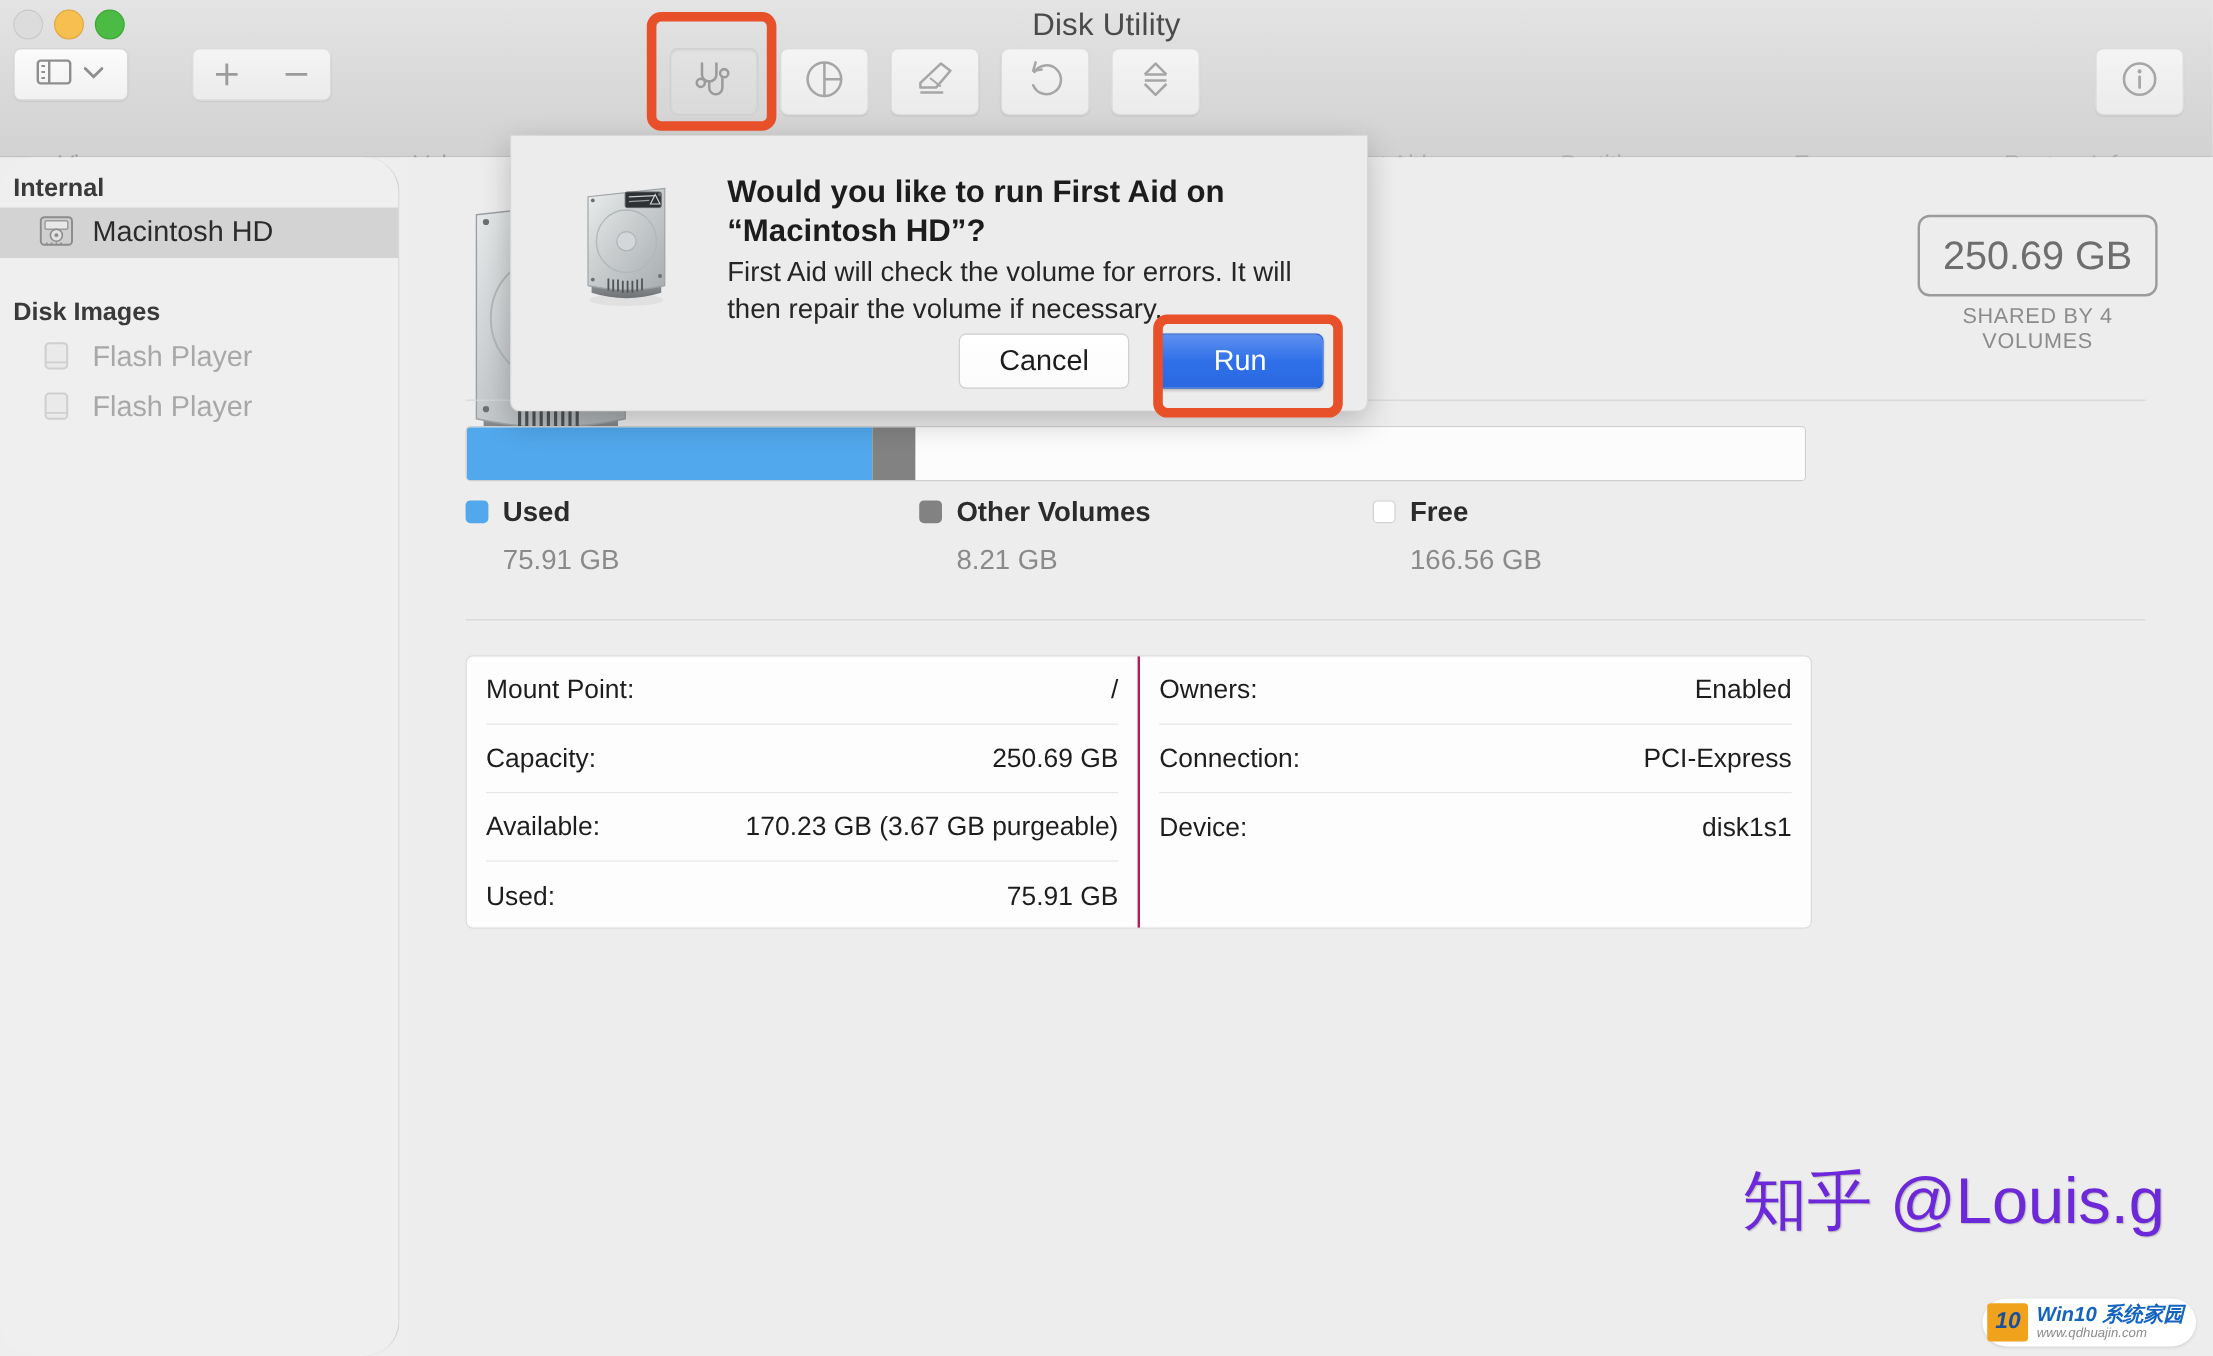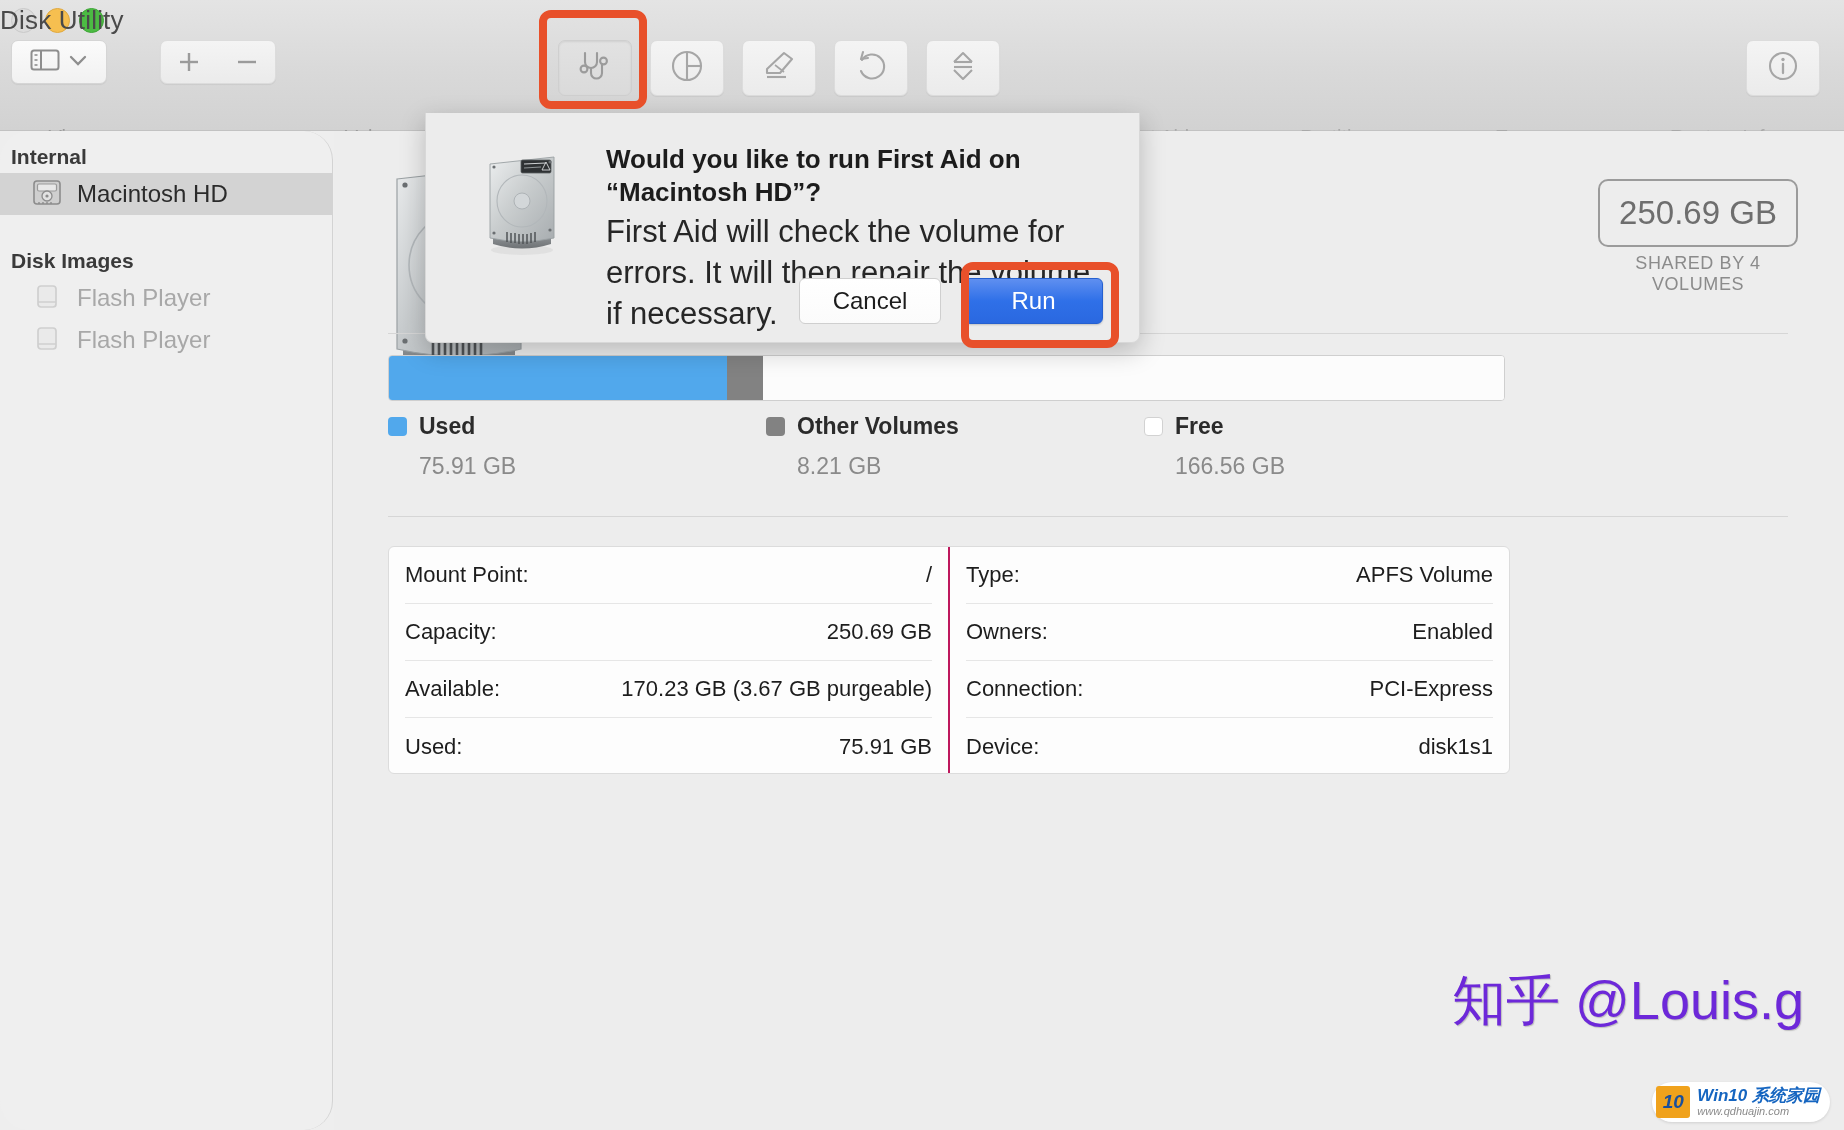--- a/index.html
+++ b/index.html
@@ -26,21 +26,21 @@
     position: absolute; top: 8px; left: 11px;
     display: flex; gap: 9px;
   }
   .light { width: 25px; height: 25px; border-radius: 50%; }
   .light-close  { background: #dcdcdc; border: 1px solid #c9c9c9; }
   .light-min    { background: #f6bf50; border: 1px solid #e0a93f; }
   .light-max    { background: #4cbb43; border: 1px solid #3da636; }
 
   .win-title {
     position: absolute; top: 5px; left: 0; width: 1844px;
-    text-align: left;
+    text-align: center;
     font-size: 26px; color: #4a4a4a; letter-spacing: 0.2px;
   }
 
   
   .tb-group { position: absolute; top: 40px; }
   .tb-caption {
     position: absolute; top: 86px;
     font-size: 20px; color: #9a9a9a; text-align: center;
   }
   .tb-caption-dim { color: #a9a9a9; }
@@ -220,21 +220,21 @@
     box-shadow: 0 8px 26px rgba(0,0,0,0.22);
     padding-left: 27px;
   }
   .sheet-icon { position: absolute; top: 34px; left: 48px; width: 96px; height: 110px; }
   .sheet-title {
     position: absolute; top: 30px; left: 180px; width: 500px;
     font-size: 26px; font-weight: bold; color: #1c1c1c; line-height: 1.26;
   }
   .sheet-body {
     position: absolute; top: 98px; left: 180px; width: 486px;
-    font-size: 31px; color: #262626; line-height: 1.33;
+    font-size: 23px; color: #262626; line-height: 1.33;
   }
   .sheet-btns {
     position: absolute; bottom: 18px; right: 36px;
     display: flex; align-items: flex-start; gap: 23px;
   }
   .btn-cancel {
     width: 142px; height: 46px;
     background: linear-gradient(180deg,#ffffff,#fbfbfb);
     border: 1px solid #cfcfcf; border-radius: 6px;
     font-size: 24px; color: #1c1c1c;
@@ -543,24 +543,20 @@
           <span class="tkey">Available:</span>
           <span class="tval">170.23 GB (3.67 GB purgeable)</span>
         </div>
         <div class="trow">
           <span class="tkey">Used:</span>
           <span class="tval">75.91 GB</span>
         </div>
       </div>
       <div class="tcol">
         <div class="trow">
-          <span class="tkey">Type:</span>
-          <span class="tval">APFS Volume</span>
-        </div>
-        <div class="trow">
           <span class="tkey">Owners:</span>
           <span class="tval">Enabled</span>
         </div>
         <div class="trow">
           <span class="tkey">Connection:</span>
           <span class="tval">PCI-Express</span>
         </div>
         <div class="trow">
           <span class="tkey">Device:</span>
           <span class="tval">disk1s1</span>

